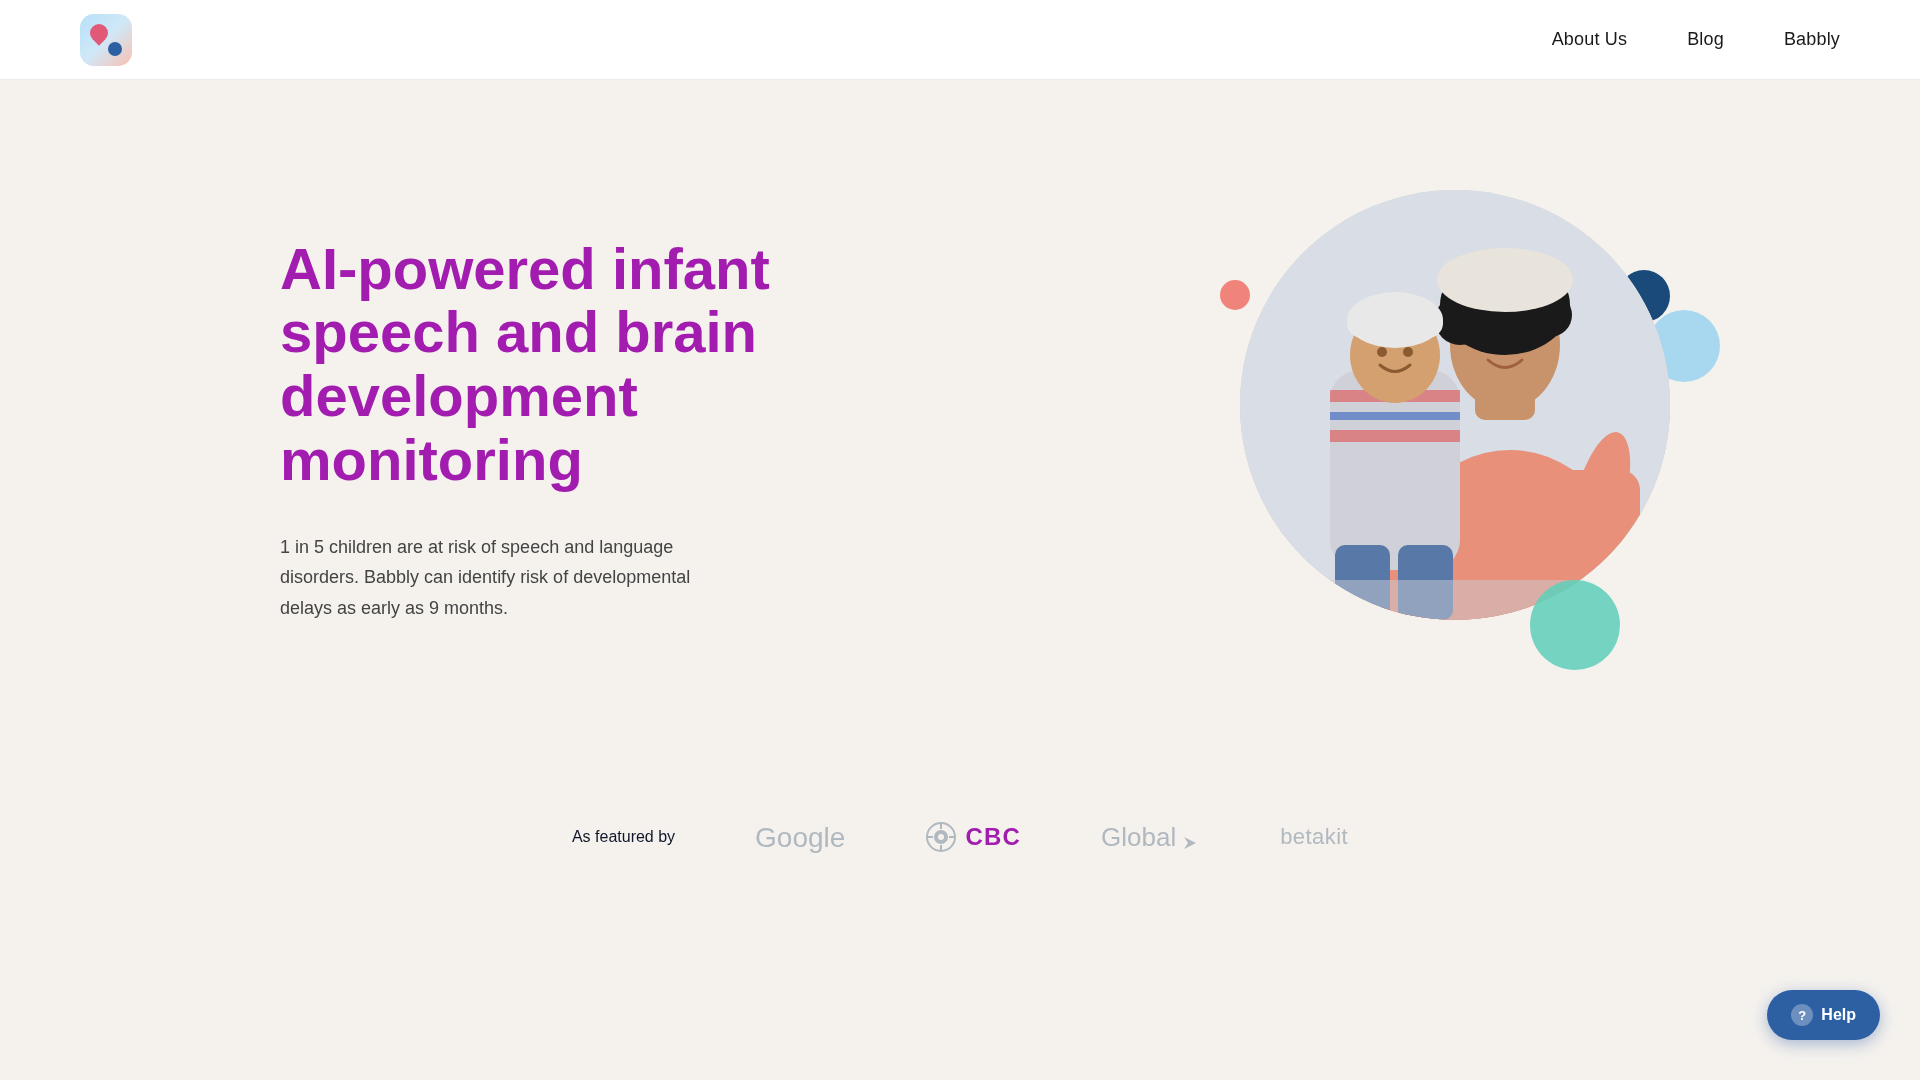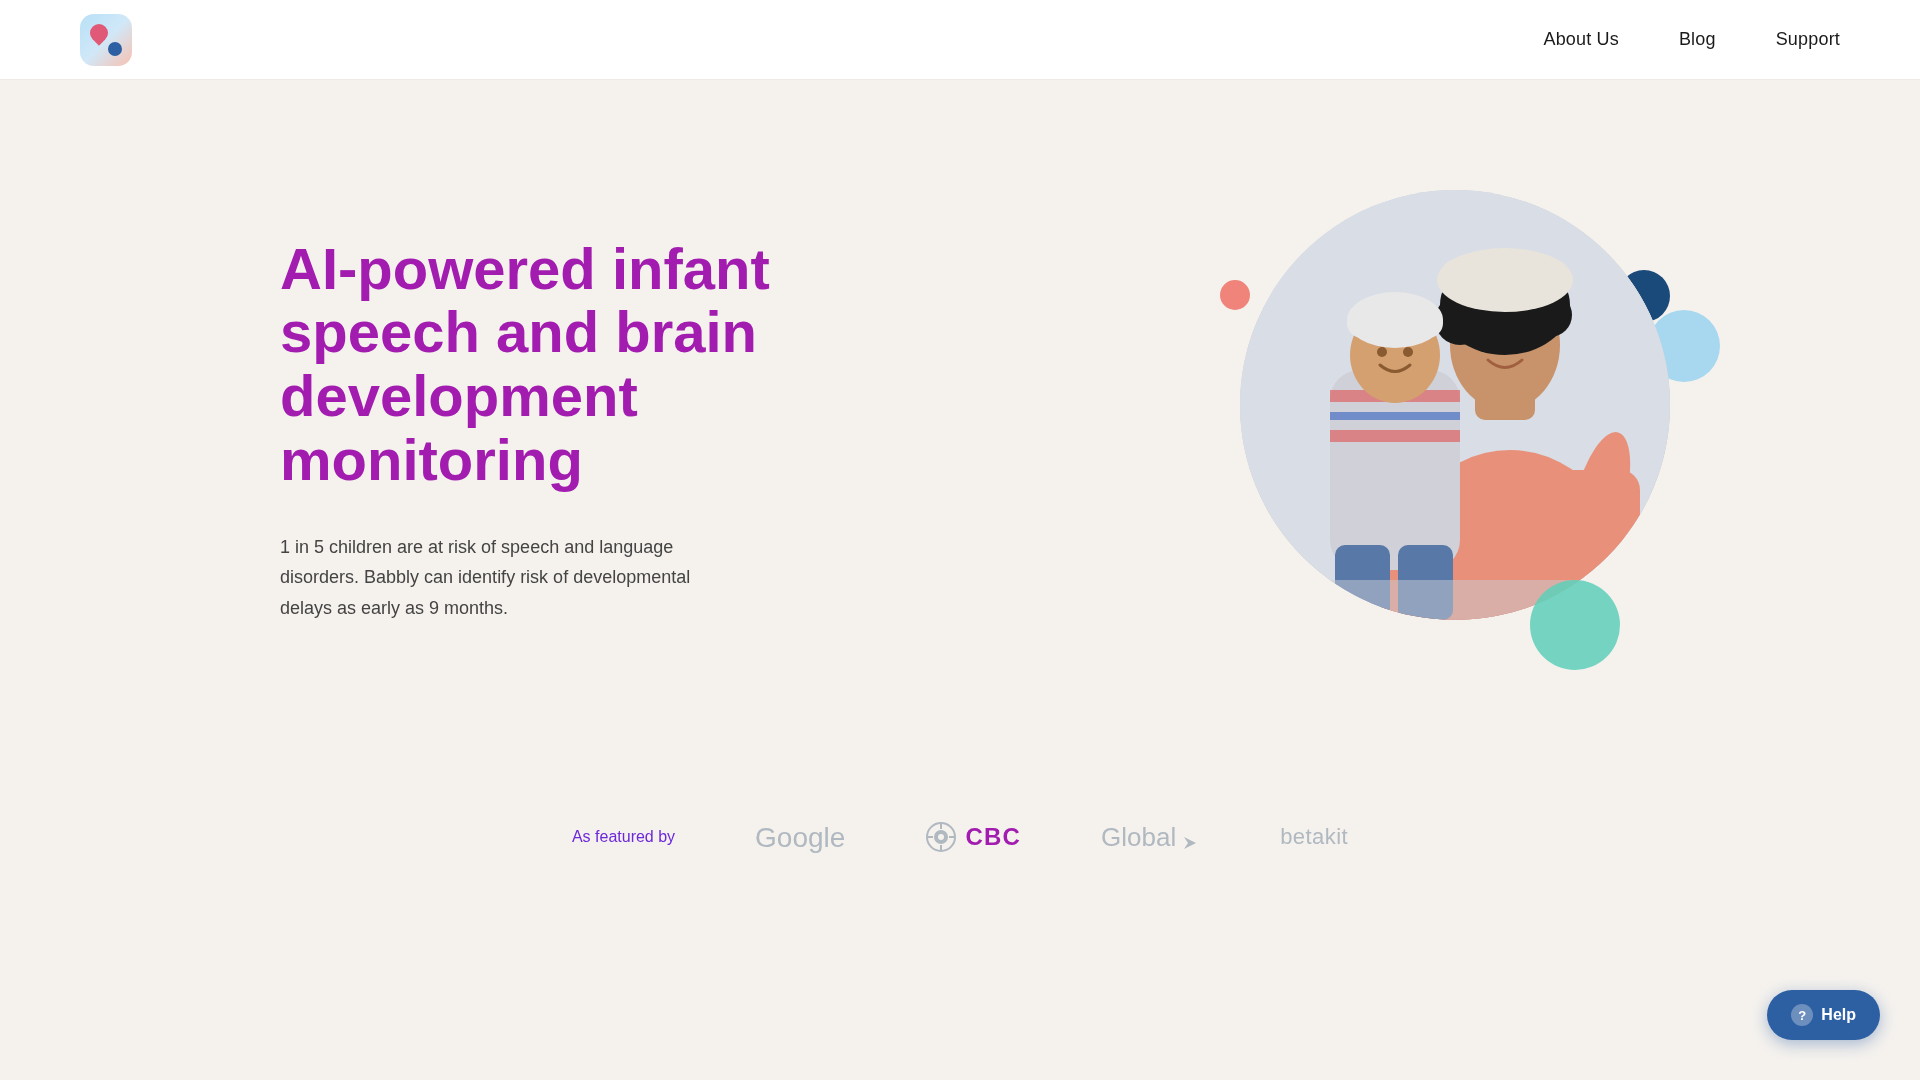--- a/index.html
+++ b/index.html
@@ -164,21 +164,21 @@
     .featured-section {
       background: #f5f2ee;
       padding: 60px 0 80px;
       display: flex;
       align-items: center;
       justify-content: center;
       gap: 80px;
     }
     .featured-label {
       font-size: 16px;
-      color: #6d28d9;
+      color: #0f172a;
       white-space: nowrap;
     }
     .featured-logos {
       display: flex;
       align-items: center;
       gap: 80px;
     }
     .logo-google {
       font-size: 30px;
       color: #b8b8b8;
@@ -239,21 +239,21 @@
 </head>
 <body>
 
 <header>
   <div class="logo-container">
     <div class="logo-icon"></div>
   </div>
   <nav>
     <a href="#">About Us</a>
     <a href="#">Blog</a>
-    <a href="#">Support</a>
+    <a href="#">Babbly</a>
   </nav>
 </header>
 
 <section class="hero">
   <div class="hero-text">
     <h1 class="hero-title">AI-powered infant speech and brain development monitoring</h1>
     <p class="hero-description">1 in 5 children are at risk of speech and language disorders. Babbly can identify risk of developmental delays as early as 9 months.</p>
   </div>
 
   <div class="hero-image-area">

